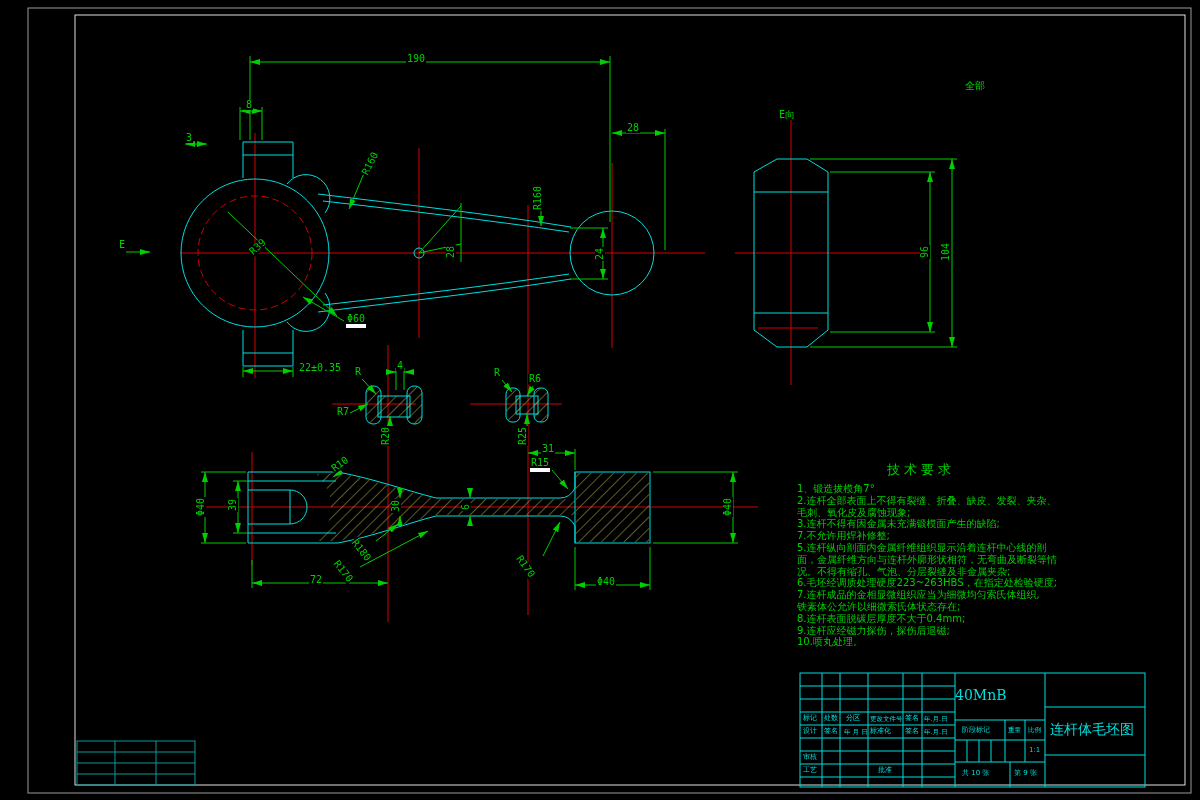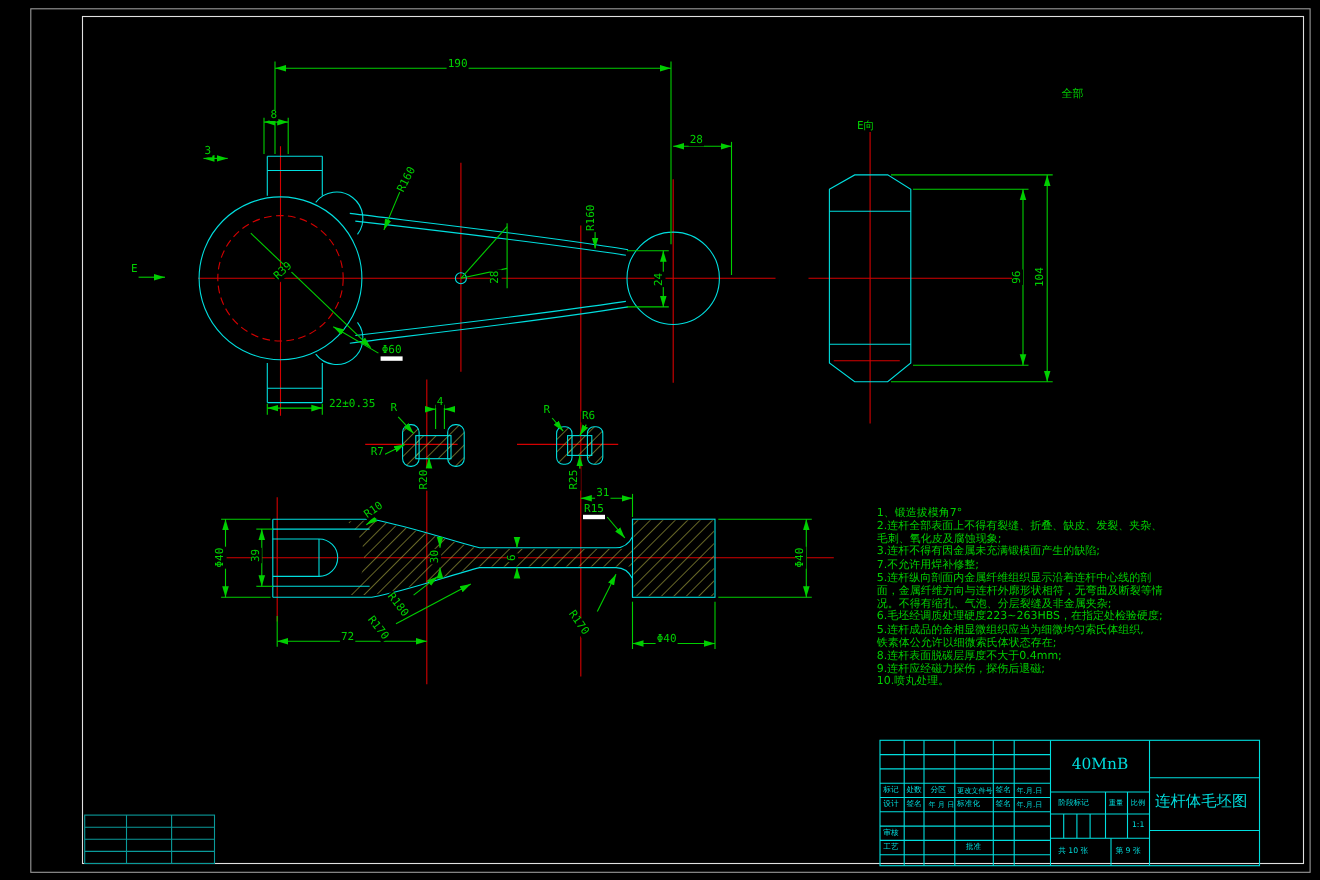--- a/index.html
+++ b/index.html
@@ -265,30 +265,31 @@
 <span class="lbl" style="left:357px;top:537px;transform:rotate(52deg)">R180</span>
 <span class="lbl" style="left:339px;top:558px;transform:rotate(52deg)">R170</span>
 <span class="lbl" style="left:309px;top:575px">72</span>
 <span class="lbl" style="left:541px;top:444px">31</span>
 <span class="lbl ul" style="left:530px;top:458px">R15</span>
 <span class="lbl" style="left:522px;top:553px;transform:rotate(55deg)">R170</span>
 <span class="lbl" style="left:596px;top:577px">Φ40</span>
 <span class="lbl rot90" style="left:723px;top:517px">Φ40</span>
 
 <div id="tech">
+  <span class="t">技术要求</span>
   <span class="ln">1、锻造拔模角7°</span>
   <span class="ln">2.连杆全部表面上不得有裂缝、折叠、缺皮、发裂、夹杂、</span>
   <span class="ln">毛刺、氧化皮及腐蚀现象;</span>
   <span class="ln">3.连杆不得有因金属未充满锻模面产生的缺陷;</span>
   <span class="ln">7.不允许用焊补修整;</span>
   <span class="ln">5.连杆纵向剖面内金属纤维组织显示沿着连杆中心线的剖</span>
   <span class="ln">面，金属纤维方向与连杆外廓形状相符，无弯曲及断裂等情</span>
   <span class="ln">况。不得有缩孔、气泡、分层裂缝及非金属夹杂;</span>
   <span class="ln">6.毛坯经调质处理硬度223~263HBS，在指定处检验硬度;</span>
-  <span class="ln">5.连杆成品的金相显微组织应当为细微均匀索氏体组织,</span>
+  <span class="ln">7.连杆成品的金相显微组织应当为细微均匀索氏体组织,</span>
   <span class="ln">铁素体公允许以细微索氏体状态存在;</span>
   <span class="ln">8.连杆表面脱碳层厚度不大于0.4mm;</span>
   <span class="ln">9.连杆应经磁力探伤，探伤后退磁;</span>
   <span class="ln">10.喷丸处理。</span>
 </div>
 
 <span class="tb" style="left:803px;top:715px">标记</span>
 <span class="tb" style="left:824px;top:715px">处数</span>
 <span class="tb" style="left:846px;top:715px">分区</span>
 <span class="tb small" style="left:870px;top:716px">更改文件号</span>
@@ -296,21 +297,21 @@
 <span class="tb small" style="left:924px;top:716px">年.月.日</span>
 <span class="tb" style="left:803px;top:728px">设计</span>
 <span class="tb" style="left:824px;top:728px">签名</span>
 <span class="tb small" style="left:844px;top:729px">年 月 日</span>
 <span class="tb" style="left:870px;top:728px">标准化</span>
 <span class="tb" style="left:905px;top:728px">签名</span>
 <span class="tb small" style="left:924px;top:729px">年.月.日</span>
 <span class="tb" style="left:803px;top:754px">审核</span>
 <span class="tb" style="left:803px;top:767px">工艺</span>
 <span class="tb" style="left:878px;top:767px">批准</span>
-<span class="tb big" style="left:955px;top:688px;width:90px;text-align:center;display:inline-block">40MnB</span>
+<span class="tb big" style="left:955px;top:688px;width:90px;text-align:left;display:inline-block">40MnB</span>
 <span class="tb" style="left:962px;top:727px">阶段标记</span>
 <span class="tb small" style="left:1008px;top:727px">重量</span>
 <span class="tb small" style="left:1028px;top:727px">比例</span>
 <span class="tb" style="left:1029px;top:747px">1:1</span>
 <span class="tb" style="left:962px;top:770px">共 10 张</span>
 <span class="tb" style="left:1014px;top:770px">第 9 张</span>
 <span class="tb big" style="left:1050px;top:722px">连杆体毛坯图</span>
 
 </div>
 

